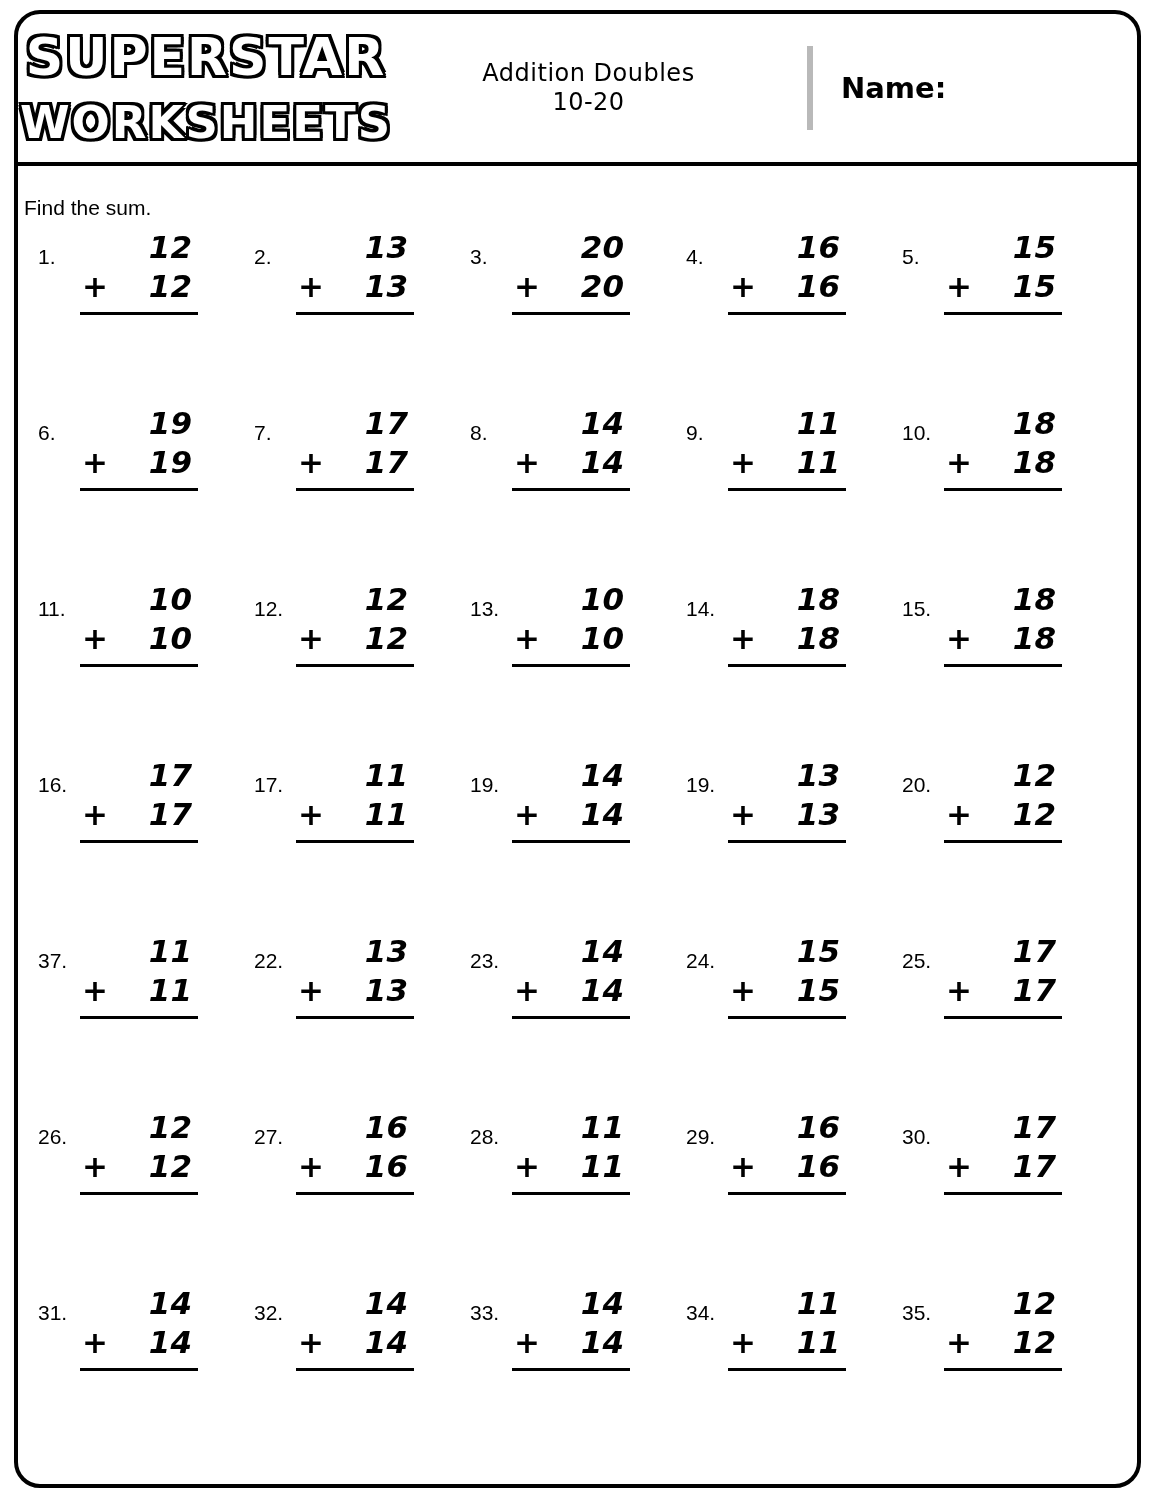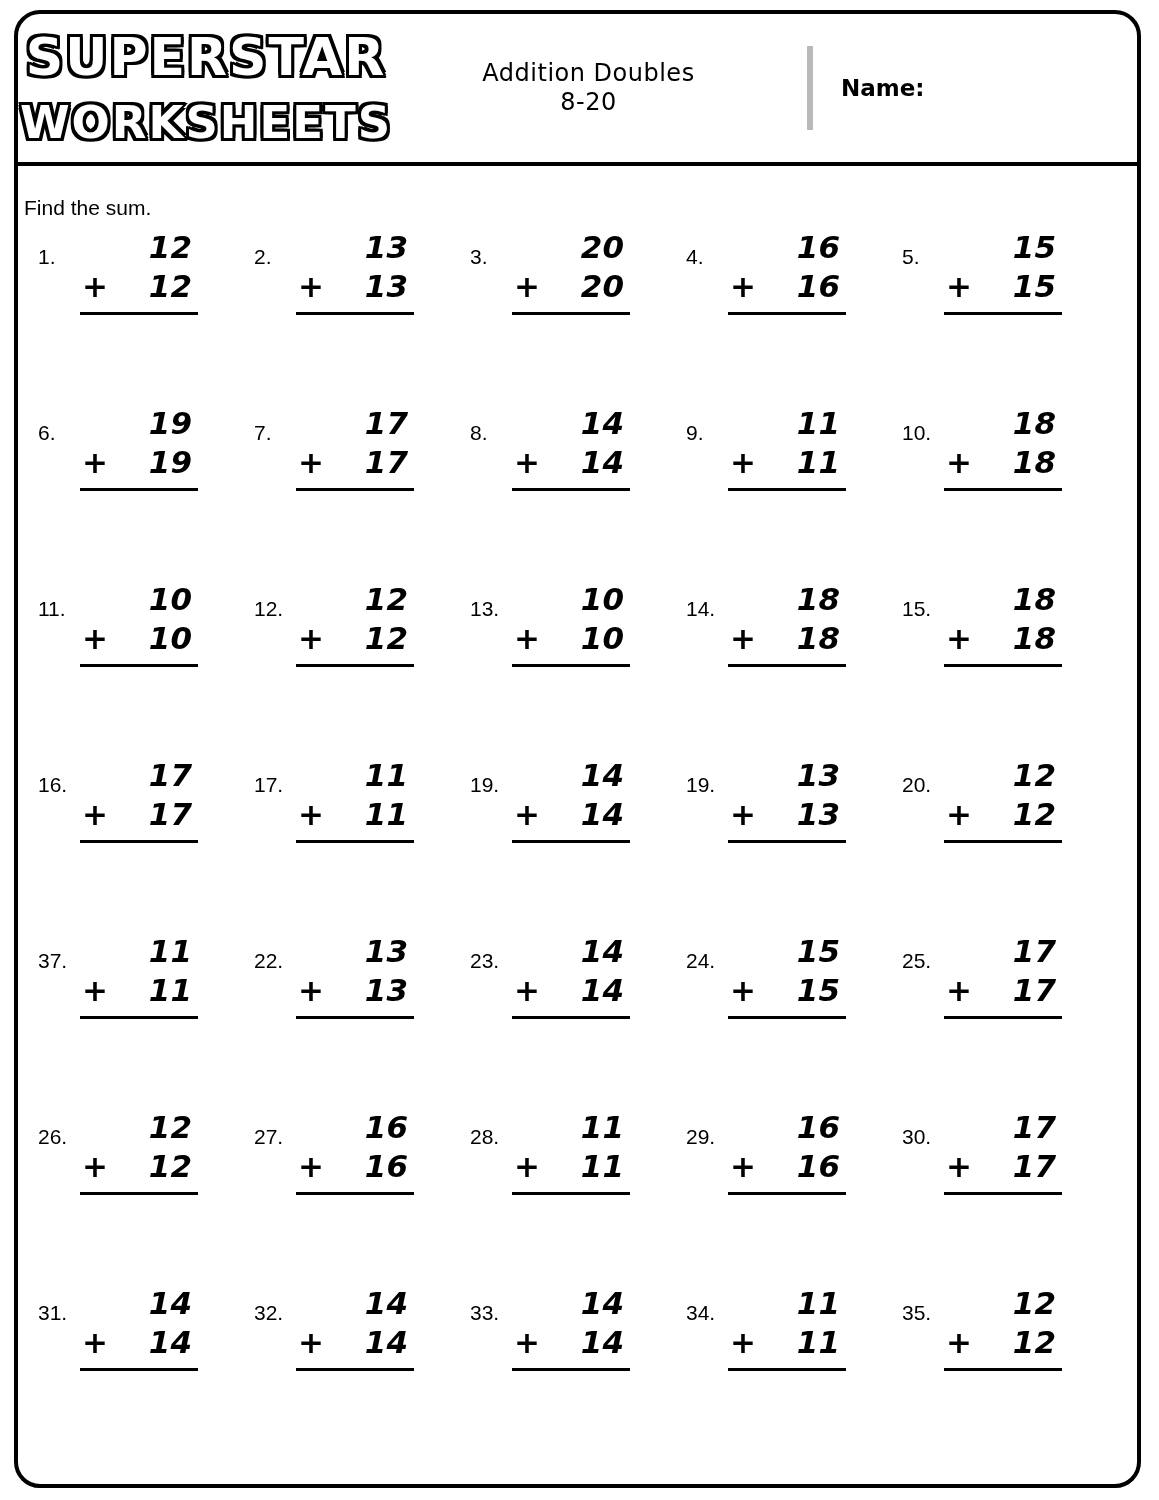--- a/index.html
+++ b/index.html
@@ -86,21 +86,21 @@
   }
   .name-divider {
     width: 6px;
     height: 84px;
     background: #b9b9b9;
     margin-right: 28px;
   }
   .name-label {
     font-family: "DejaVu Sans", sans-serif;
     font-weight: bold;
-    font-size: 23px;
+    font-size: 29px;
   }
 
   .instruction {
     position: absolute;
     left: 24px;
     top: 196px;
     font-size: 21px;
     font-family: "Liberation Sans", sans-serif;
   }
 
@@ -159,21 +159,21 @@
 <div class="page">
   <div class="page-frame"></div>
 
   <div class="header">
     <div class="logo">
       <div class="logo-line1">SUPERSTAR</div>
       <div class="logo-line2">WORKSHEETS</div>
     </div>
     <div class="title-block">
       <div class="title-line">Addition Doubles</div>
-      <div class="title-line">8-20</div>
+      <div class="title-line">10-20</div>
     </div>
     <div class="name-block">
       <div class="name-divider"></div>
       <div class="name-label">Name:</div>
     </div>
   </div>
 
   <div class="instruction">Find the sum.</div>
 
   <div class="grid">

